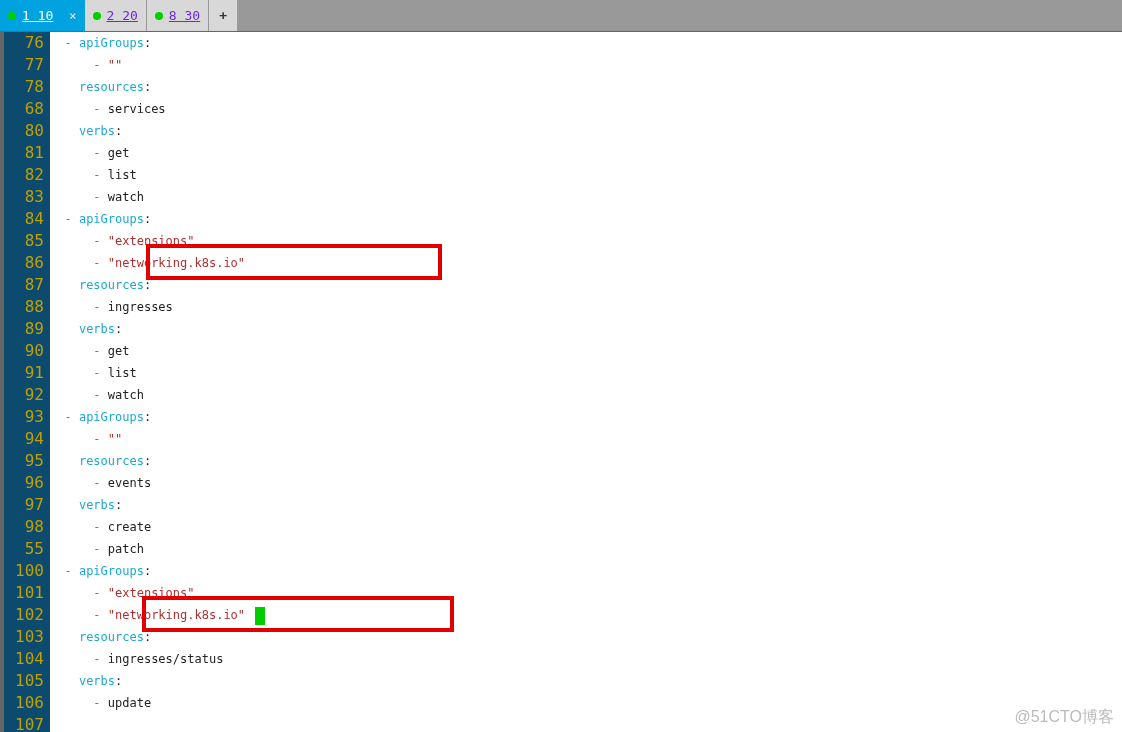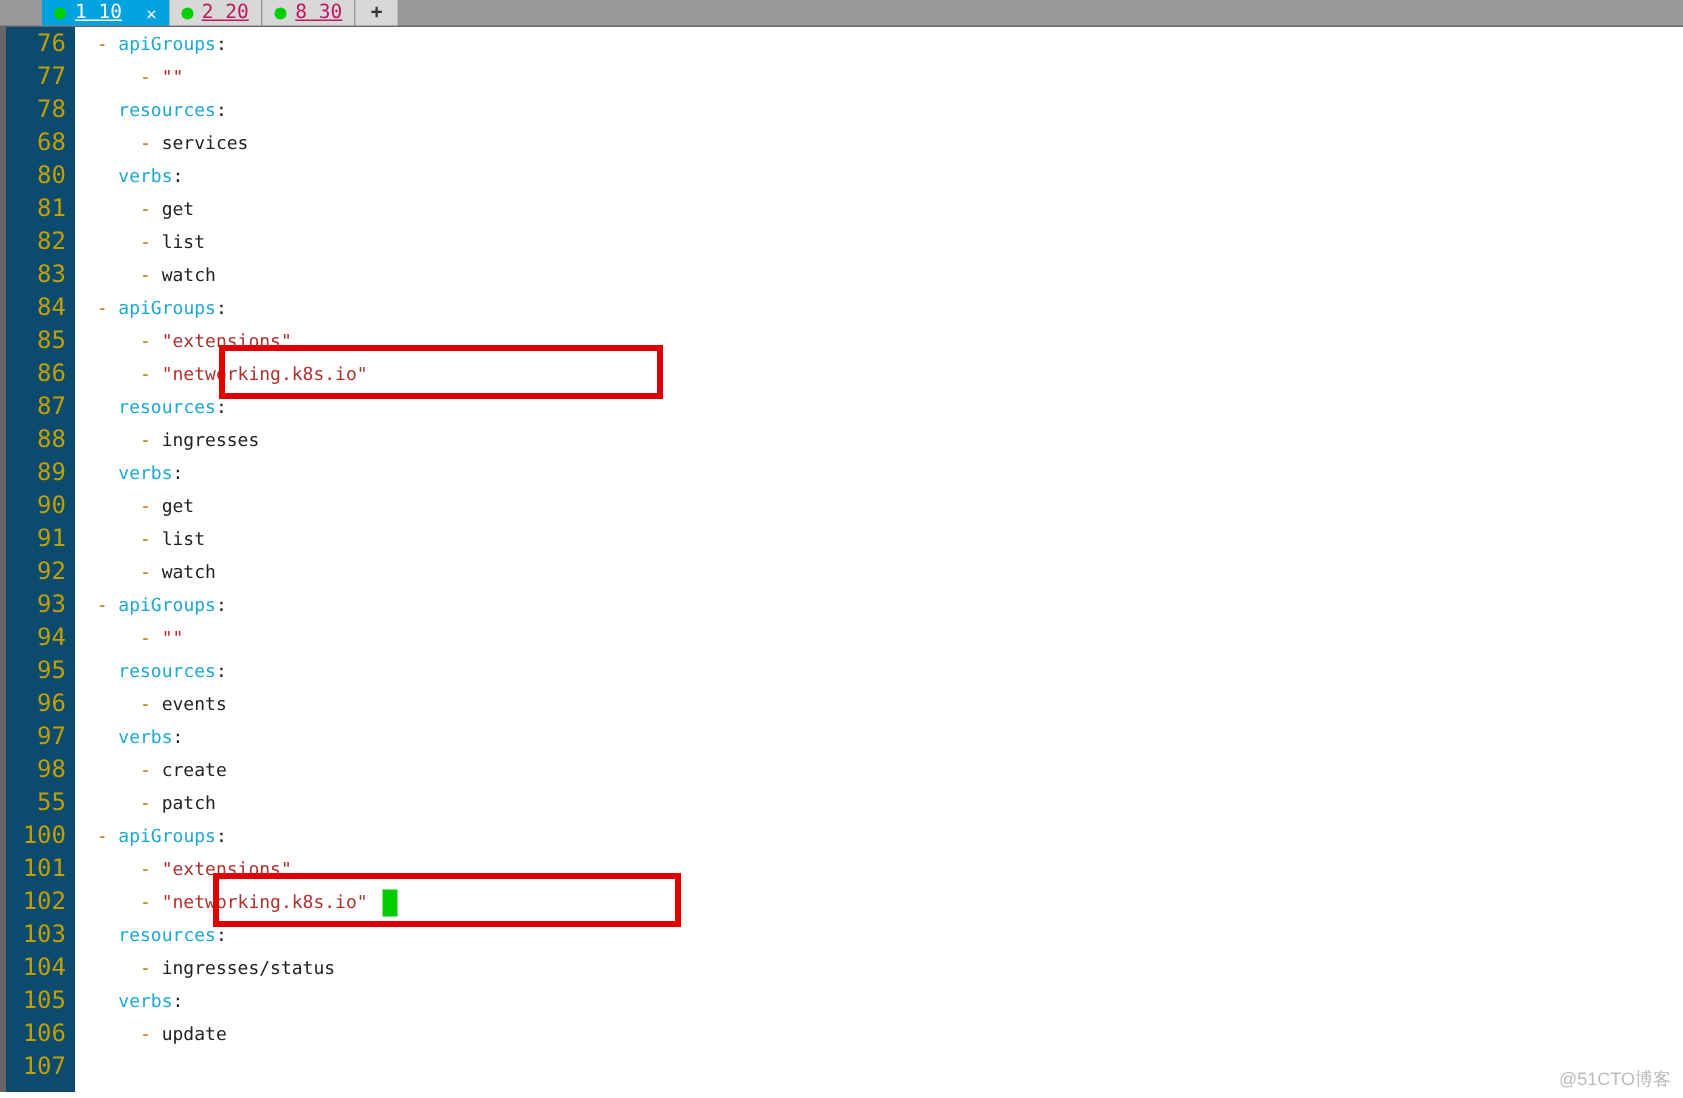--- a/index.html
+++ b/index.html
@@ -6,43 +6,42 @@
 body {
   font-family: "DejaVu Sans Mono", "Consolas", monospace;
   font-size: 16px;
   background: #ffffff;
   width: 1122px;
   height: 732px;
   overflow: hidden;
   position: relative;
 }
 .tabbar {
-  height: 18px;
+  height: 32px;
   background: #999999;
   display: flex;
   align-items: stretch;
   border-bottom: 1px solid #666;
-  padding-left: 28px;
 }
 .tab {
   display: flex;
   align-items: center;
   padding: 0 8px;
   font-size: 13px;
   gap: 6px;
   cursor: pointer;
 }
 .tab.active {
   background: #00a3e0;
   color: #fff;
 }
 .tab.active .tab-label { text-decoration: underline; }
 .tab.inactive {
   background: #d8d8d8;
-  color: #be185d;
+  color: #6d28d9;
   border-right: 1px solid #999;
 }
 .tab.inactive .tab-label { text-decoration: underline; }
 .tab .dot {
   width: 8px; height: 8px; border-radius: 50%;
   background: #00d000;
   display: inline-block;
 }
 .tab .close {
   color: #eee;
@@ -101,21 +100,21 @@
   height: 18px;
   background: #00cc00;
   vertical-align: middle;
   margin-left: 10px;
 }
 .watermark {
   position: absolute;
   right: 8px;
   bottom: 4px;
   color: #bbb;
-  font-size: 12px;
+  font-size: 16px;
   font-family: sans-serif;
   margin-top: 15px;
 }
 </style>
 </head>
 <body>
 
 <div class="tabbar">
   <div class="tab active">
     <span class="dot"></span>

